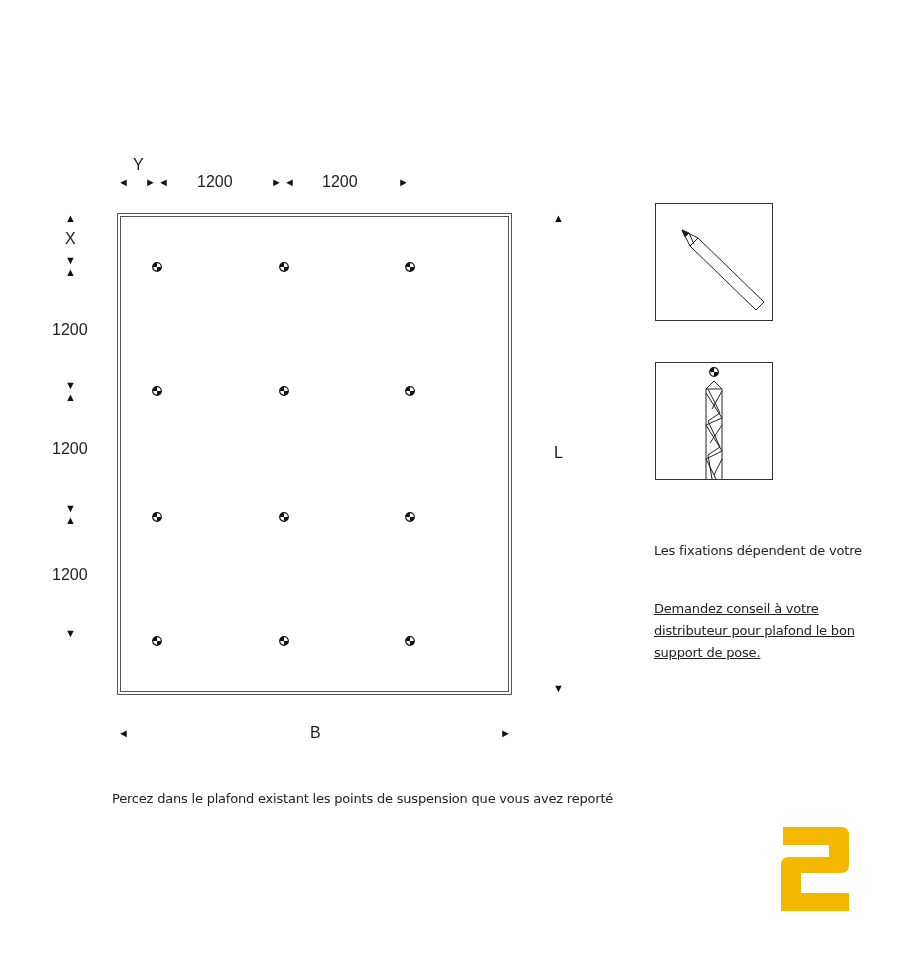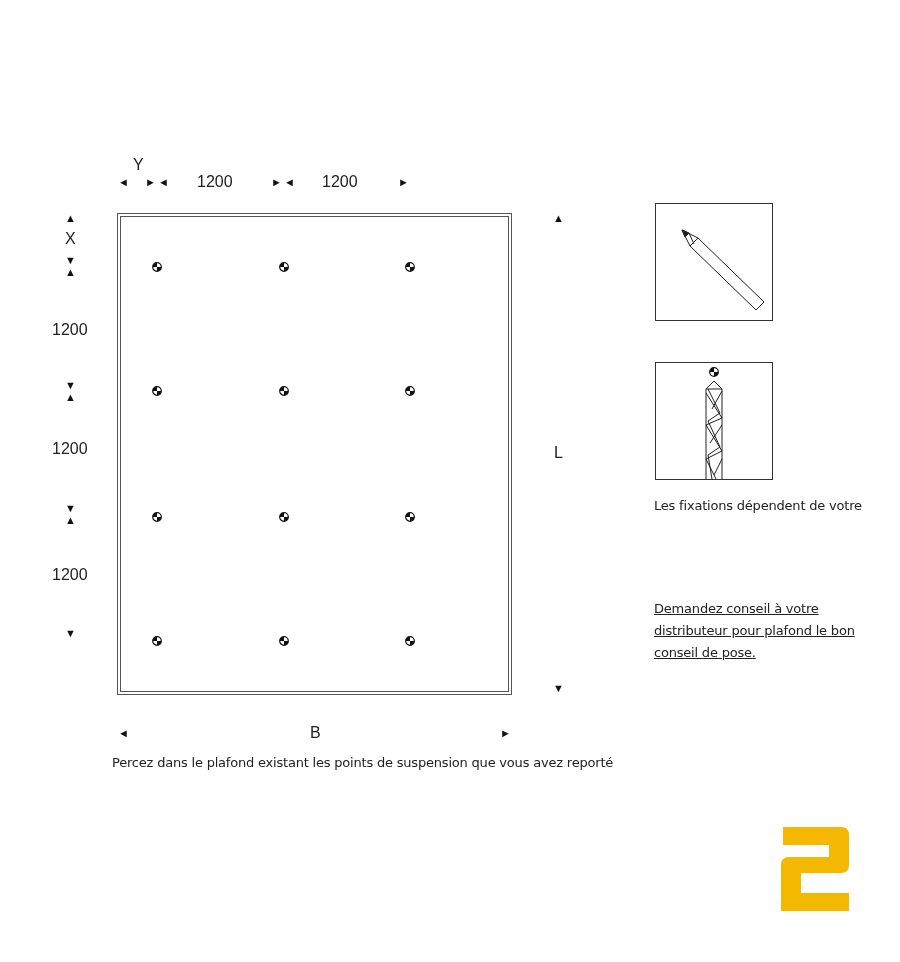--- a/index.html
+++ b/index.html
@@ -159,29 +159,29 @@
       <path d="M66 26 L66 116"></path>
       <path d="M50 30 L66 55 L50 62 L66 88 L50 96 L60 116"></path>
       <path d="M52 26 L64 50 L52 58 L64 84 L52 92 L56 116"></path>
       <path d="M66 28 L56 46"></path>
       <path d="M66 62 L54 80"></path>
       <path d="M66 96 L58 112"></path>
     </g>
   </svg>
 </div>
 
-<div class="note" style="left:654px;top:495px;">
+<div class="note" style="left:654px;top:540px;">
   <div>Les fixations dépendent de votre</div>
 </div>
 
 <div class="note" style="left:654px;top:598px;text-decoration:underline;">
   <div>Demandez conseil à votre</div>
   <div>distributeur pour plafond le bon</div>
-  <div>conseil de pose.</div>
+  <div>support de pose.</div>
 </div>
 
-<div class="note" style="left:112px;top:752px;">
+<div class="note" style="left:112px;top:788px;">
   <div>Percez dans le plafond existant les points de suspension que vous avez reporté</div>
 </div>
 
 <svg class="abs" style="left:781px;top:827px;" width="68" height="84" viewBox="0 0 68 84">
   <path id="step-shape" d="M2 0 H60 Q68 0 68 8 V38 Q68 46 60 46 H20 V66 H68 V84 H0 V38 Q0 30 8 30 H48 V18 H2 Z" fill="#F5B800"></path>
 </svg>
 
 </body></html>

